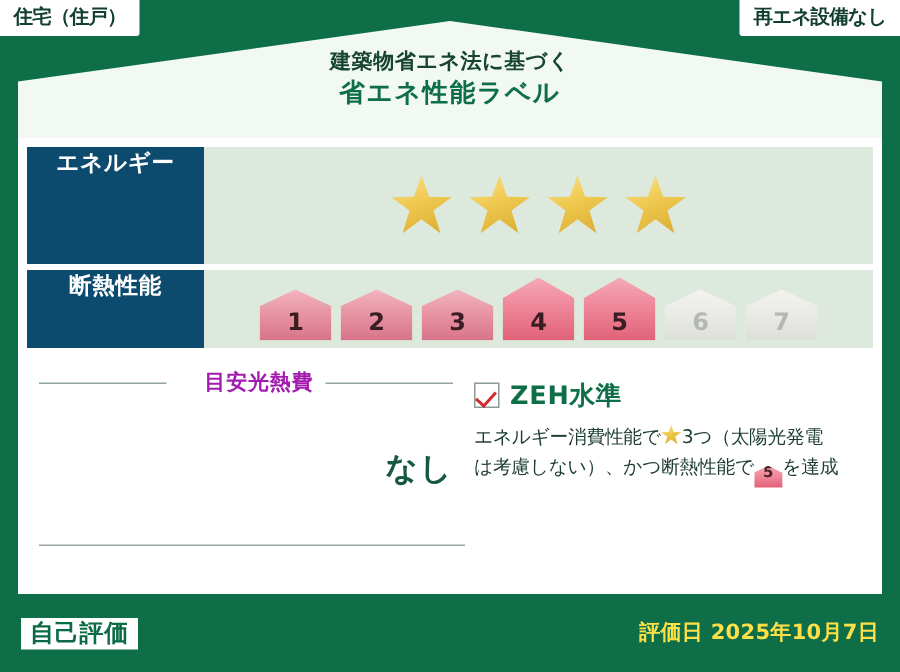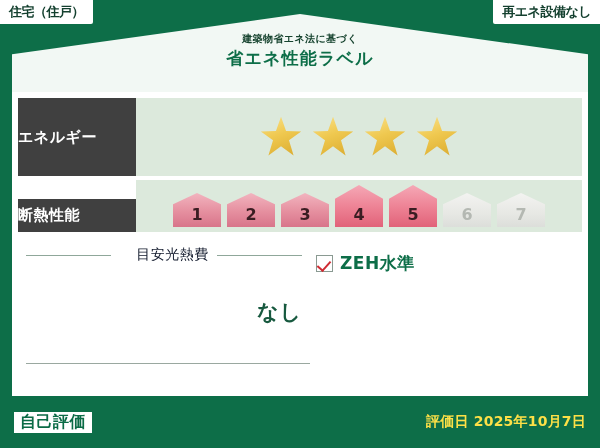--- a/index.html
+++ b/index.html
@@ -50,21 +50,21 @@
   .title-block {
     position: absolute;
     top: 34px;
     left: 0;
     width: 600px;
     text-align: center;
     z-index: 8;
   }
   .title-sub {
     color: #17442f;
-    font-size: 10px;
+    font-size: 14px;
     font-weight: bold;
     letter-spacing: 0.4px;
     line-height: 1;
     margin-bottom: 5px;
   }
   .title-main {
     color: #0d6e48;
     font-size: 17px;
     font-weight: bold;
     letter-spacing: 1.2px;
@@ -86,39 +86,40 @@
   
   .perf-row {
     display: flex;
     align-items: stretch;
     height: 78px;
     margin-bottom: 4px;
   }
   .perf-label {
     width: 118px;
     flex: 0 0 118px;
-    background: #404040;
+    background: #0c4a6e;
     color: #ffffff;
     font-size: 15px;
     font-weight: bold;
     letter-spacing: 0.5px;
     display: flex;
+    flex-direction: column;
     align-items: center;
     justify-content: flex-start;
     line-height: 1.35;
   }
   .perf-value {
     flex: 1 1 auto;
     background: #dce9dc;
     display: flex;
     align-items: center;
     justify-content: center;
   }
   .perf-row.insulation { height: 52px; }
-  .perf-row.insulation .perf-label { font-size: 15px; margin-top: 19px; }
+  .perf-row.insulation .perf-label { font-size: 15px; }
 
   
   .stars { display: flex; gap: 10px; align-items: center; }
   .star {
     width: 42px;
     height: 42px;
     background: linear-gradient(160deg, #fbe38d 0%, #efc84f 45%, #d8a82c 100%);
     clip-path: polygon(50% 2%, 62% 36%, 98% 37%, 69% 58%, 80% 94%,
                        50% 72%, 20% 94%, 31% 58%, 2% 37%, 38% 36%);
     filter: drop-shadow(0.5px 1px 0.5px rgba(120,90,10,0.45));
@@ -168,23 +169,23 @@
     align-items: center;
     gap: 8px;
     margin-top: 6px;
   }
   .cost-head .rule {
     flex: 1 1 auto;
     height: 1px;
     background: #8fa79a;
   }
   .cost-head .cost-title {
-    color: #0f172a;
+    color: #a21caf;
     font-size: 14px;
-    font-weight: normal;
+    font-weight: bold;
     letter-spacing: 0.5px;
     white-space: nowrap;
     margin-left: 17px;
   }
   .cost-value {
     text-align: right;
     color: #17593f;
     font-size: 21px;
     font-weight: bold;
     margin-top: 34px;
@@ -355,20 +356,23 @@
         </div>
         <div class="cost-value">なし</div>
         <div class="cost-rule-bottom"></div>
       </div>
 
       <div class="zeh-panel">
         <div class="zeh-head">
           <span class="checkbox"></span>
           <span class="zeh-title">ZEH水準</span>
         </div>
+        <div class="zeh-desc">
+          <span>エネルギー消費性能で</span><span class="inline-star"></span><span>3つ（太陽光発電</span><br><span>は考慮しない）、かつ断熱性能で</span><span class="inline-badge">5</span><span>を達成</span>
+        </div>
       </div>
 
     </div>
   </div>
 
   <div class="footer">
     <div class="footer-left">
       <span class="eval-chip">自己評価</span>
     </div>
     <div class="footer-right">

